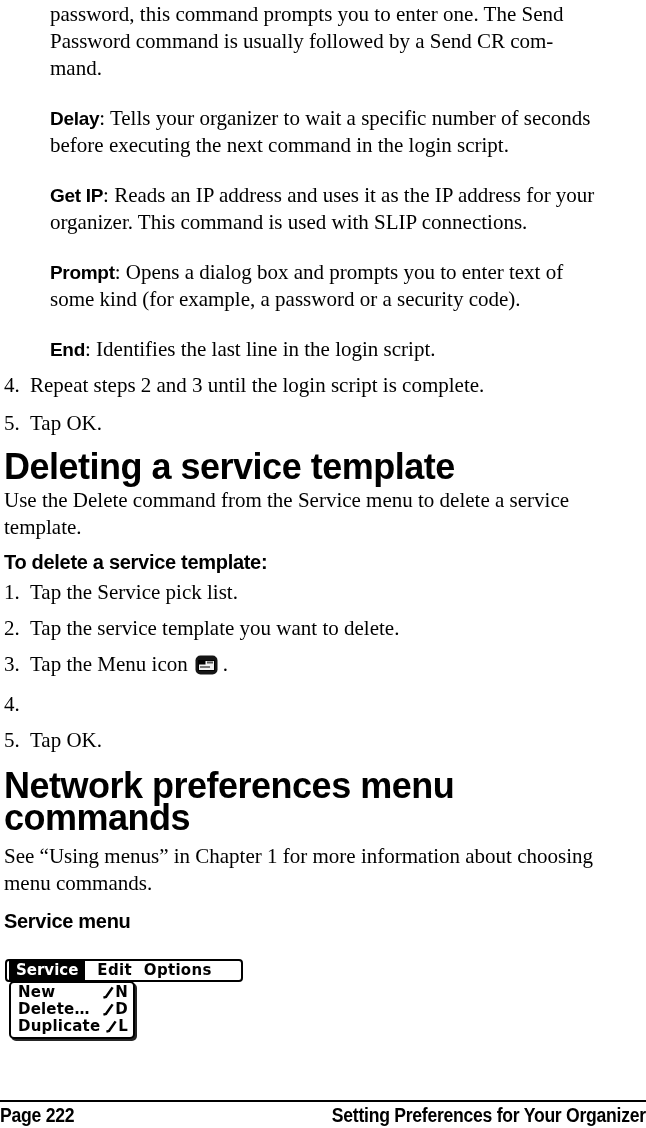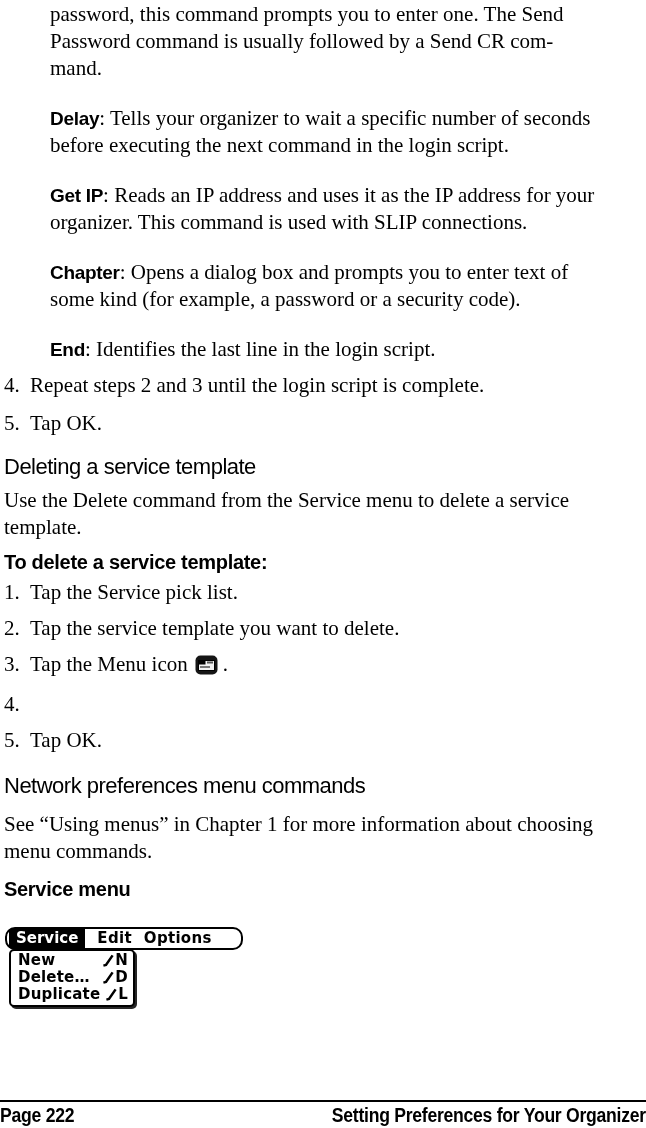--- a/index.html
+++ b/index.html
@@ -20,22 +20,22 @@
   .indent { margin-left:46px; }
   .def { margin-top:23px; margin-left:46px; white-space:pre-line; }
   .term {
     font-family:"Liberation Sans", sans-serif;
     font-weight:bold;
     font-size:19px;
     letter-spacing:-0.3px;
   }
   .h2 {
     font-family:"Liberation Sans", sans-serif;
-    font-weight:normal;
-    font-size:22px;
+    font-weight:bold;
+    font-size:36px;
     line-height:32px;
     letter-spacing:-0.5px;
   }
   .h2-1 { margin-top:14px; }
   .h2-2 { margin-top:16px; }
   .h3 {
     font-family:"Liberation Sans", sans-serif;
     font-weight:bold;
     font-size:20px;
     line-height:22px;
@@ -57,21 +57,21 @@
     display:inline-block;
     vertical-align:-4px;
     margin:0 5px 0 7px;
   }
   
   .shot { margin-top:27px; margin-left:1px; width:240px;
     font-family:"DejaVu Sans", sans-serif; font-weight:bold; font-size:15px;
   }
   .menubar {
     width:238px; height:23px;
-    border:2px solid #000; border-radius:10px;
+    border:2px solid #000; border-radius:4px;
     background:#fff;
     display:flex; align-items:center;
     padding:0 2px;
   }
   .menubar-selected {
     background:#000; color:#fff;
     height:19px; line-height:19px;
     padding:0 7px;
     margin-right:6px;
   }
@@ -113,21 +113,21 @@
 <div class="page">
 
   <div class="para indent">password, this command prompts you to enter one. The Send
 Password command is usually followed by a Send CR com-
 mand.</div>
 
   <div class="def"><span class="term">Delay</span><span>: Tells your organizer to wait a specific number of seconds
 before executing the next command in the login script.</span></div>
   <div class="def"><span class="term">Get IP</span><span>: Reads an IP address and uses it as the IP address for your
 organizer. This command is used with SLIP connections.</span></div>
-  <div class="def"><span class="term">Chapter</span><span>: Opens a dialog box and prompts you to enter text of
+  <div class="def"><span class="term">Prompt</span><span>: Opens a dialog box and prompts you to enter text of
 some kind (for example, a password or a security code).</span></div>
   <div class="def"><span class="term">End</span><span>: Identifies the last line in the login script.</span></div>
 
   <div class="steps-login">
     <div class="step" style="margin-bottom:11px;">
       <span class="step-num">4.</span>
       <span class="step-text">Repeat steps 2 and 3 until the login script is complete.</span>
     </div>
     <div class="step">
       <span class="step-num">5.</span>

